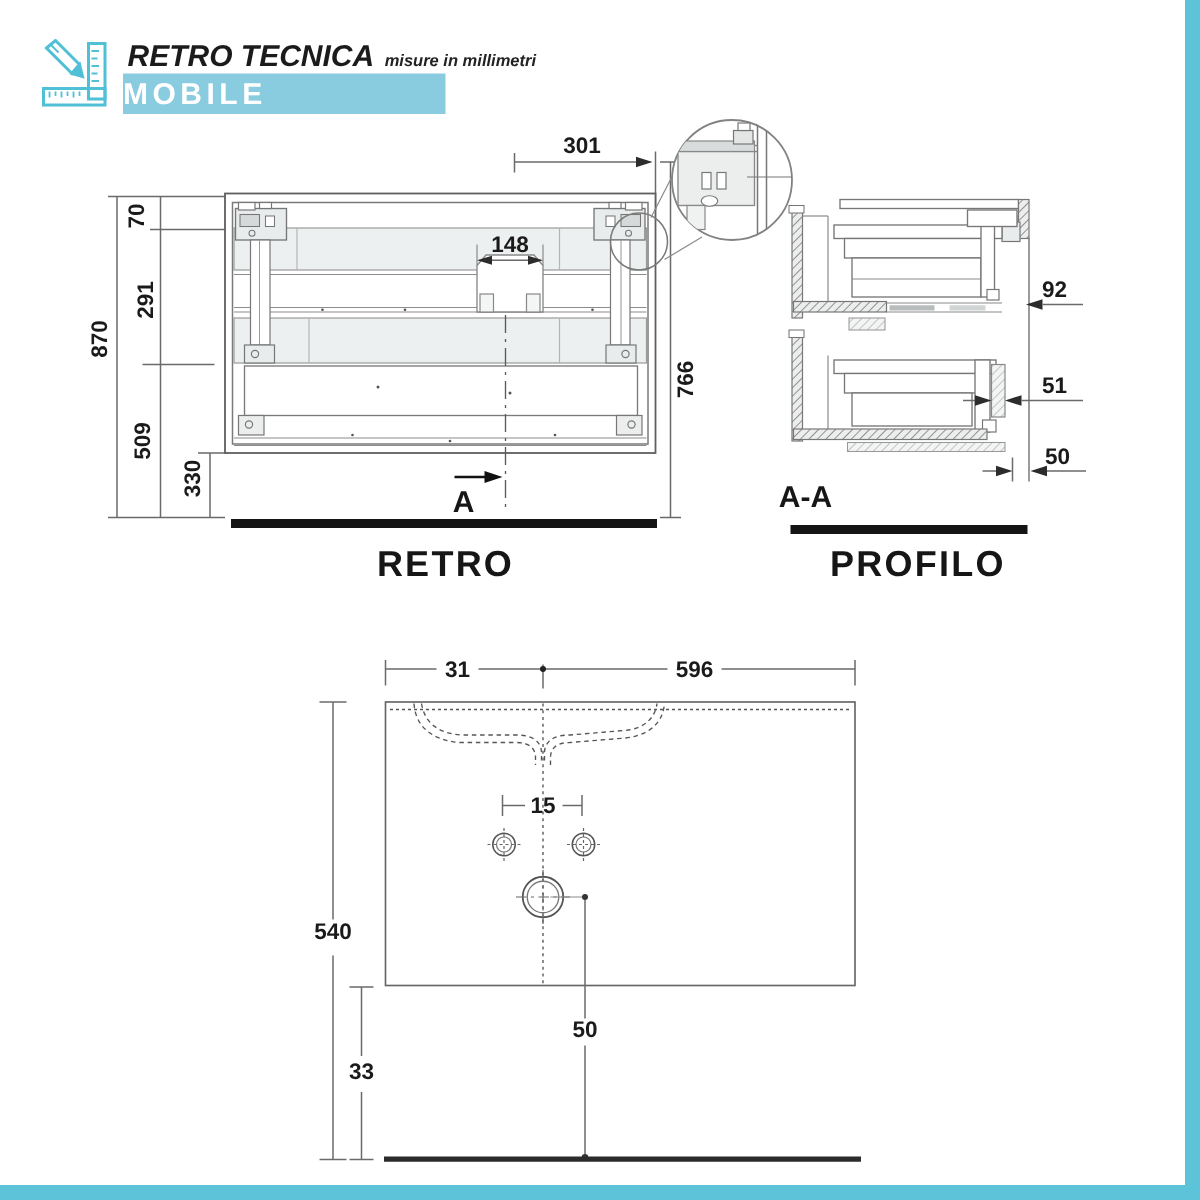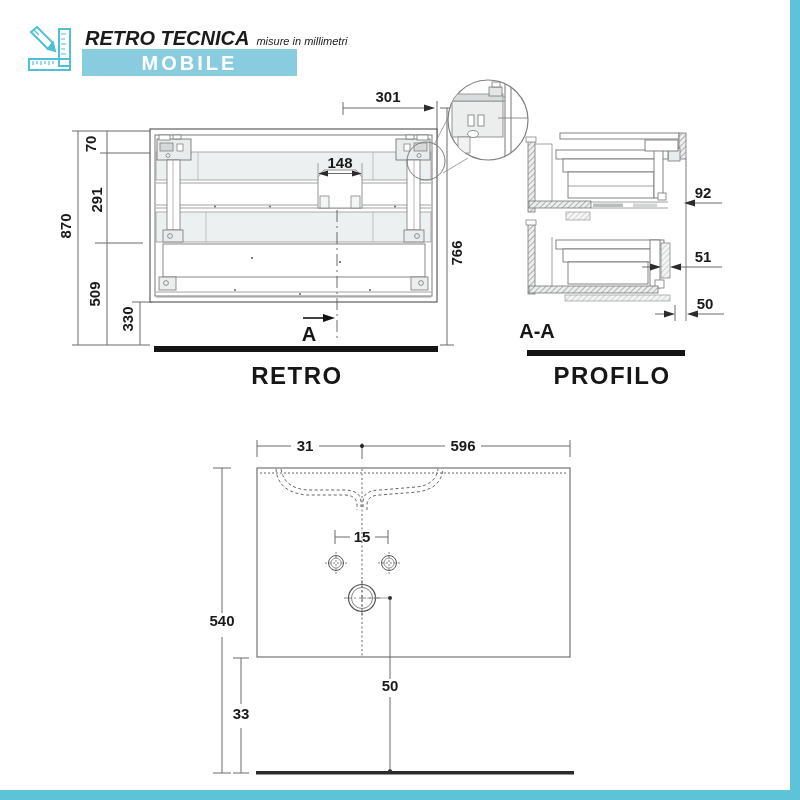--- a/index.html
+++ b/index.html
@@ -5,23 +5,23 @@
   html,body{margin:0;padding:0}
   body{
     width:800px;height:800px;position:relative;background:#ffffff;
     font-family:"Liberation Sans", sans-serif;overflow:hidden;
   }
   .edge-right{position:absolute;top:0;right:0;width:10px;height:800px;background:#5cc3d9}
   .edge-bottom{position:absolute;left:0;bottom:0;width:800px;height:10px;background:#5cc3d9}
   .hdr-icon{position:absolute;left:26px;top:26px}
   .hdr-title{position:absolute;left:85px;top:27px;font-size:20px;font-weight:bold;
     font-style:italic;color:#1b1b1b;white-space:nowrap}
-  .hdr-sub{font-size:11px;font-weight:normal;font-style:italic;margin-left:7px;color:#222}
+  .hdr-sub{font-size:11px;font-weight:bold;font-style:italic;margin-left:7px;color:#222}
   .hdr-banner{position:absolute;left:82px;top:49px;width:215px;height:27px;background:#8accdf;
-    color:#ffffff;font-weight:bold;font-size:20px;letter-spacing:3px;text-align:center;
+    color:#ffffff;font-weight:bold;font-size:20px;letter-spacing:3px;
     line-height:28px}
   svg{position:absolute;left:0;top:0}
   .dim{font-size:15px;font-weight:600;fill:#1a1a1a}
   .sec{font-size:20px;font-weight:600;fill:#161616}
   .vtitle{font-size:24px;font-weight:700;letter-spacing:1.5px;fill:#161616}
   .thin{stroke:#6a6a6a;stroke-width:1;fill:none}
   .thin2{stroke:#8a8a8a;stroke-width:.8;fill:none}
 </style>
 </head>
 <body>

